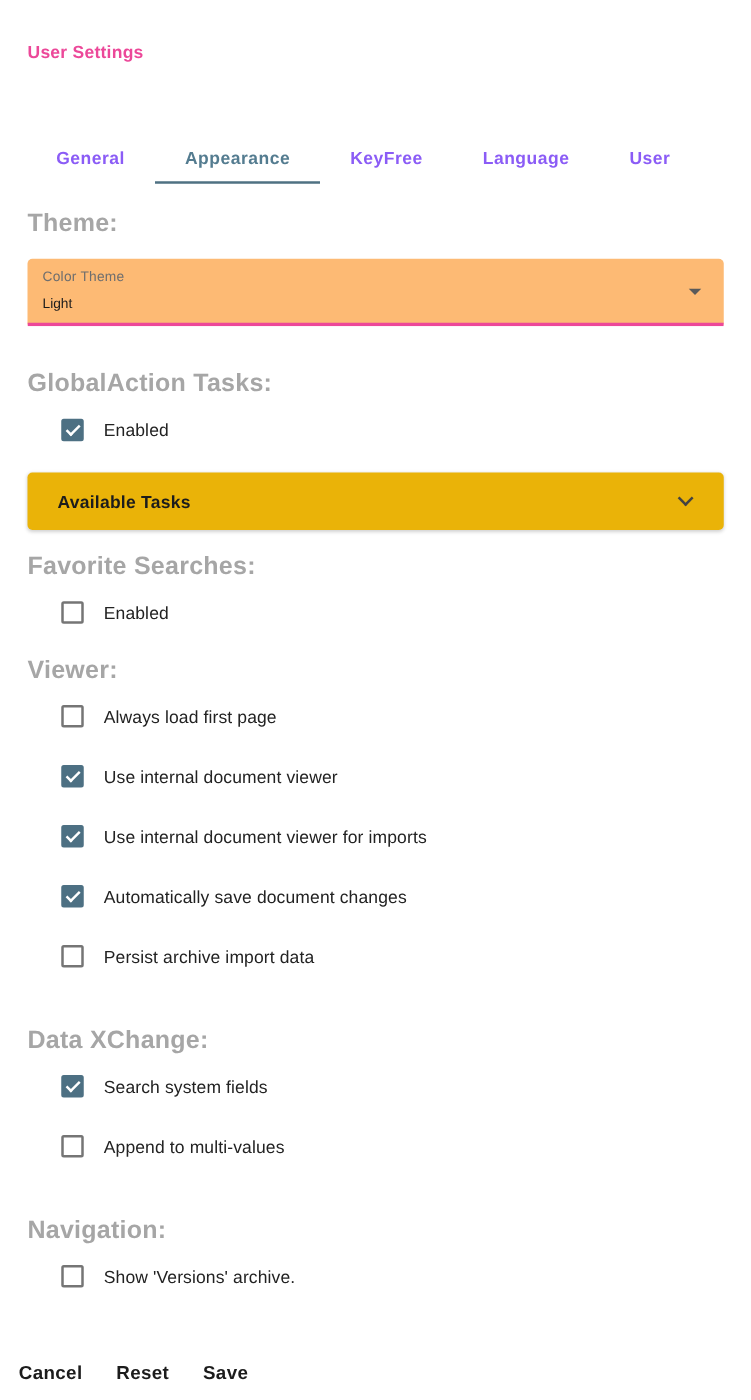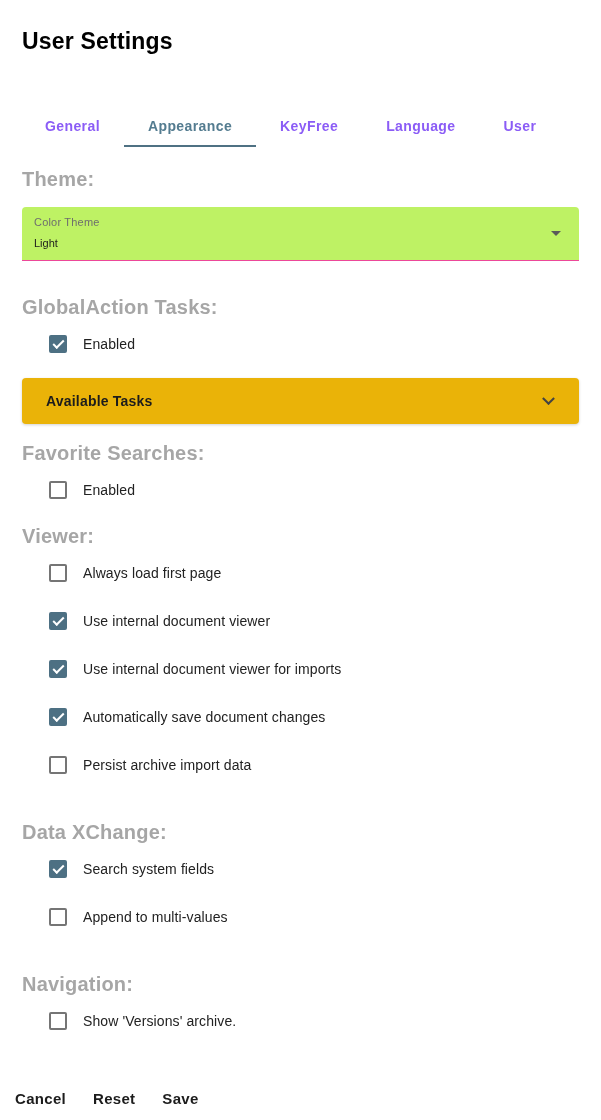--- a/index.html
+++ b/index.html
@@ -5,23 +5,23 @@
   * { margin: 0; padding: 0; box-sizing: border-box; }
   html, body {
     width: 601px; height: 1120px;
     background: #ffffff;
     font-family: "Liberation Sans", sans-serif;
     color: #1e1e1e;
     overflow: hidden;
   }
   .page-title {
     margin: 30px 22px 0;
-    font-size: 23px;
+    font-size: 14px;
     font-weight: bold;
-    color: #000000;
+    color: #ec4899;
     letter-spacing: .2px;
     line-height: 22px;
   }
   
   .tabs {
     display: flex;
     margin: 53px 0 0 21px;
     height: 42px;
   }
   .tab {
@@ -55,23 +55,23 @@
   }
   .mt-23 { margin-top: 23px; }
   .mt-37 { margin-top: 37px; }
   .mt-20 { margin-top: 20px; }
   .mt-27 { margin-top: 27px; }
   .mt-42 { margin-top: 48px; }
   
   .select-field {
     margin: 19px 22px 0;
     height: 54px;
-    background: #bef264;
+    background: #fdba74;
     border-radius: 4px 4px 0 0;
-    border-bottom: 1px solid #ec4899;
+    border-bottom: 3px solid #ec4899;
     position: relative;
     padding: 9px 0 0 12px;
     cursor: pointer;
   }
   .select-label {
     font-size: 11px;
     color: #6e6e6e;
     letter-spacing: .2px;
     line-height: 13px;
   }

